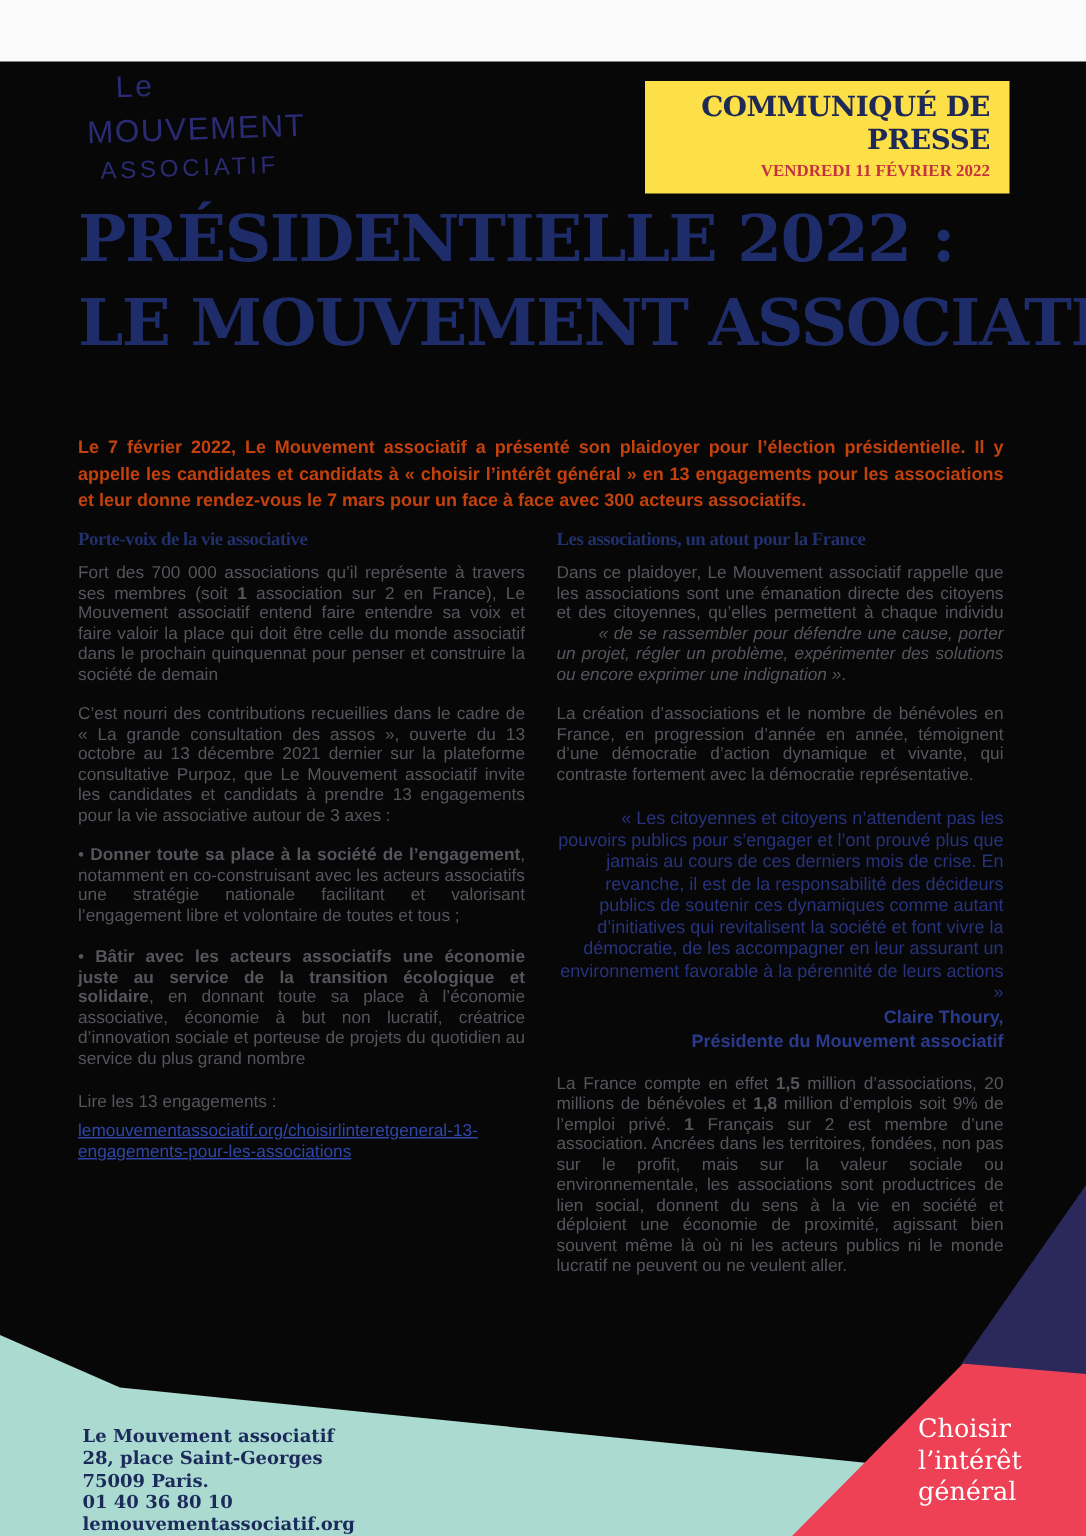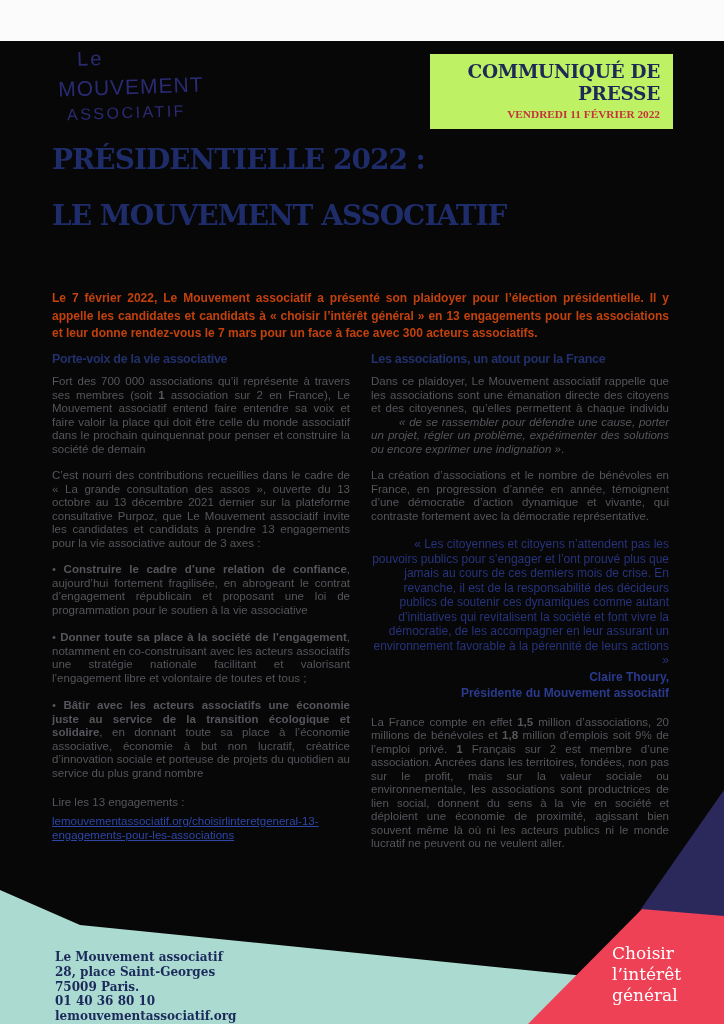--- a/index.html
+++ b/index.html
@@ -7,40 +7,40 @@
         font-family:"Liberation Sans",sans-serif;margin:0 auto;}
   .topstrip{position:absolute;left:0;top:0;width:724px;height:41px;background:#fbfbfb;}
 
   
   .logo{position:absolute;left:58px;top:46px;color:#2b2b74;transform:rotate(-2deg);}
   .logo-le{font-size:20px;margin-left:20px;letter-spacing:2px;}
   .logo-mouvement{font-size:21px;letter-spacing:1px;margin-top:6px;}
   .logo-associatif{font-size:16px;letter-spacing:2.5px;margin-top:5px;margin-left:8px;}
 
   
-  .pressbox{position:absolute;left:430px;top:54px;width:243px;height:75px;background:#bef264;
+  .pressbox{position:absolute;left:430px;top:54px;width:243px;height:75px;background:#fde047;
             box-sizing:border-box;text-align:right;padding:7px 13px 0 0;}
   .pressbox .pb-title{font-family:"DejaVu Serif",serif;font-weight:bold;font-size:18.5px;
             line-height:21.5px;color:#1e2a55;letter-spacing:-0.3px;}
   .pressbox .pb-date{font-family:Liberation Serif, serif;font-weight:bold;font-size:11.3px;
             color:#c5323f;margin-top:4px;}
 
   
   .maintitle{position:absolute;left:52px;top:132px;width:648px;
-             font-family:"DejaVu Serif",serif;font-weight:bold;font-size:28px;line-height:56px;
+             font-family:"DejaVu Serif",serif;font-weight:bold;font-size:43px;line-height:56px;
              color:#1e2c6a;letter-spacing:-1px;white-space:nowrap;}
 
   
   .intro{position:absolute;left:52px;top:290px;width:617px;font-size:12px;font-weight:bold;
          line-height:17.5px;text-align:justify;color:#c2410c;}
 
   
   .cols{position:absolute;left:52px;top:352px;width:617px;display:flex;gap:21px;}
   .col{width:298px;}
-  .col-heading{font-family:Liberation Sans, sans-serif;font-weight:bold;font-size:12.5px;
+  .col-heading{font-family:Liberation Serif, serif;font-weight:bold;font-size:12.5px;
                color:#22306b;margin:0 0 9px 0;letter-spacing:-0.3px;}
   .col-heading.second{margin-top:17px;}
   .body-p{font-size:11.5px;line-height:13.5px;text-align:justify;color:#55555c;margin:0 0 13px 0;}
   .body-p .b{font-weight:bold;}
   .body-p .i{font-style:italic;margin-left:28px;}
   .bullet-p{margin:0 0 14px 0;}
   .bullet-p .lead{font-weight:bold;}
   .lire{margin:16px 0 4px 0;text-align:left;}
   .doc-link{display:block;font-size:11.5px;line-height:14px;color:#2e46a8;
             text-decoration:underline;overflow-wrap:anywhere;text-align:left;}
@@ -85,21 +85,20 @@
   <div class="intro">Le 7 février 2022, Le Mouvement associatif a présenté son plaidoyer pour l’élection présidentielle. Il y appelle les candidates et candidats à « choisir l’intérêt général » en 13 engagements pour les associations et leur donne rendez-vous le 7 mars pour un face à face avec 300 acteurs associatifs.</div>
 
   <div class="cols">
 
     <div class="col">
       <div class="col-heading">Porte-voix de la vie associative</div>
       <p class="body-p"><span>Fort des 700 000 associations qu’il représente à travers ses membres (soit </span><span class="b">1</span><span> association sur 2 en France), Le Mouvement associatif entend faire entendre sa voix et faire valoir la place qui doit être celle du monde associatif dans le prochain quinquennat pour penser et construire la société de demain</span></p>
 
       <p class="body-p">C’est nourri des contributions recueillies dans le cadre de « La grande consultation des assos », ouverte du 13 octobre au 13 décembre 2021 dernier sur la plateforme consultative Purpoz, que Le Mouvement associatif invite les candidates et candidats à prendre 13 engagements pour la vie associative autour de 3 axes :</p>
 
-      <p class="body-p bullet-p"><span>•</span> <span class="lead">Construire le cadre d’une relation de confiance</span><span>, aujourd’hui fortement fragilisée, en abrogeant le contrat d’engagement républicain et proposant une loi de programmation pour le soutien à la vie associative</span></p>
 
       <p class="body-p bullet-p"><span>•</span> <span class="lead">Donner toute sa place à la société de l’engagement</span><span>, notamment en co-construisant avec les acteurs associatifs une stratégie nationale facilitant et valorisant l’engagement libre et volontaire de toutes et tous ;</span></p>
 
       <p class="body-p bullet-p"><span>•</span> <span class="lead">Bâtir avec les acteurs associatifs une économie juste au service de la transition écologique et solidaire</span><span>, en donnant toute sa place à l’économie associative, économie à but non lucratif, créatrice d’innovation sociale et porteuse de projets du quotidien au service du plus grand nombre</span></p>
 
       <p class="body-p lire">Lire les 13 engagements :</p>
       <a class="doc-link">lemouvementassociatif.org/choisirlinteretgeneral-13-engagements-pour-les-associations</a>
     </div>
 
     <div class="col">

